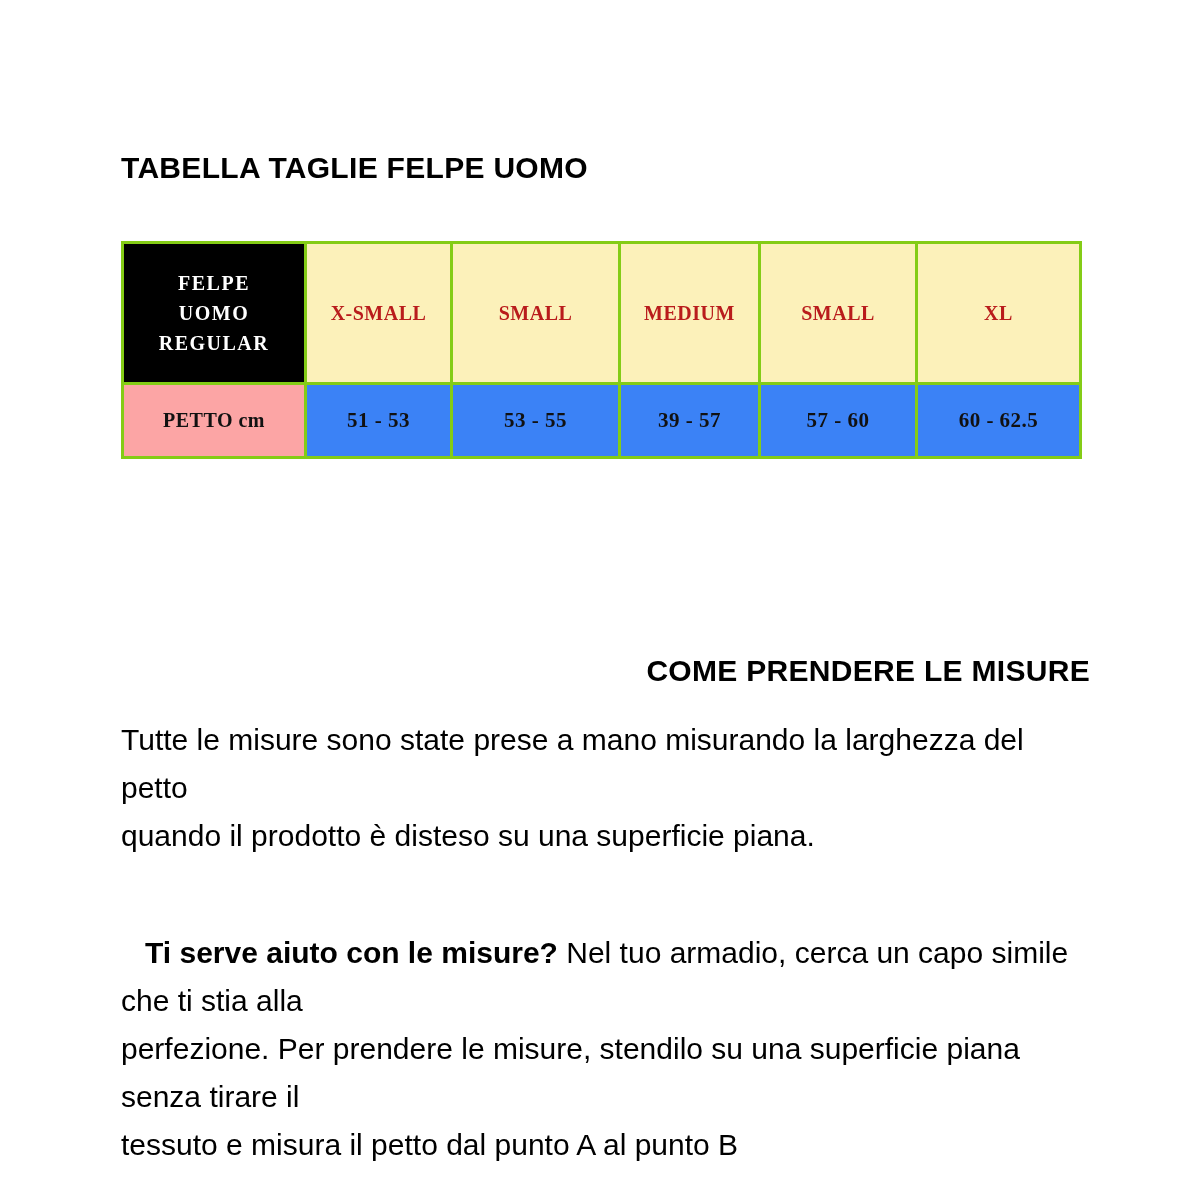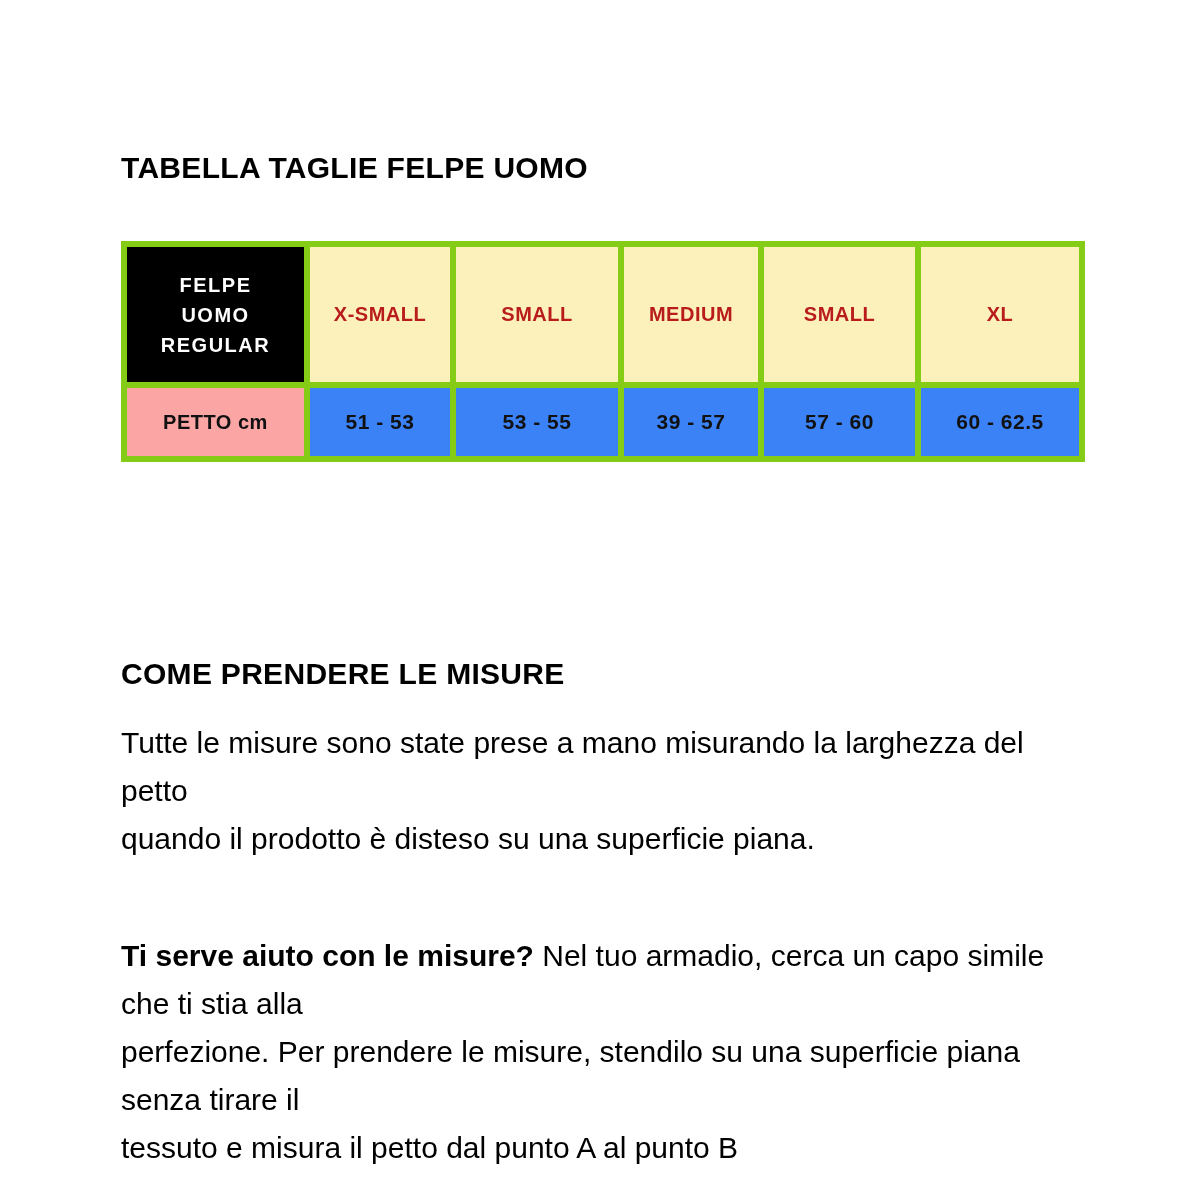--- a/index.html
+++ b/index.html
@@ -24,24 +24,25 @@
     font-weight: bold;
     letter-spacing: 0.3px;
   }
   table.size-table {
     border-collapse: collapse;
     table-layout: fixed;
     width: 958px;
     margin-top: 55px;
   }
   .size-table th, .size-table td {
-    border: 6px solid #84cc16;
+    border: 3px solid #84cc16;
     text-align: center;
     vertical-align: middle;
     padding: 16px;
+    font-family: Liberation Serif, serif;
   }
   tr.header-row { height: 141px; }
   tr.data-row   { height: 74px; }
   th.corner {
     background: #000000;
     color: #ffffff;
     font-size: 20px;
     line-height: 30px;
     font-weight: bold;
     letter-spacing: 1.5px;
@@ -61,30 +62,30 @@
     font-weight: bold;
     letter-spacing: 0.5px;
   }
   td.val {
     background: #3b82f6;
     color: #111111;
     font-size: 21px;
     font-weight: bold;
     letter-spacing: 0.5px;
   }
-  h2 { margin-top: 193px; }
+  h2 { margin-top: 193px; text-align: right; }
   p {
     margin: 0;
     font-size: 30px;
     line-height: 1.6;
     white-space: pre-line;
   }
   .intro { margin-top: 27px; }
   .help  { margin-top: 69px; }
-  .help b { font-weight: bold; }
+  .help b { font-weight: bold; margin-left: 24px; }
 </style>
 </head>
 <body>
 
 <div class="page">
 
   <h1>TABELLA TAGLIE FELPE UOMO</h1>
 
   <table class="size-table">
     <colgroup>

